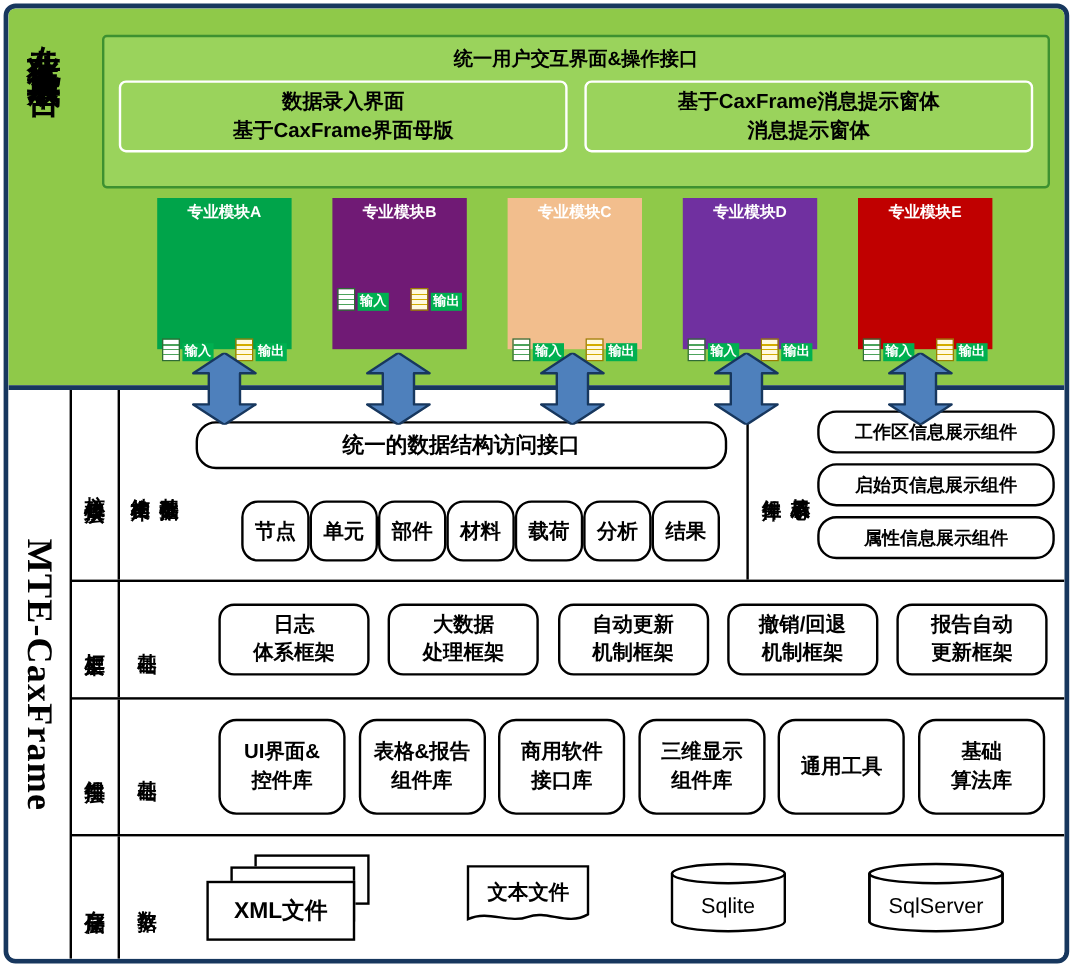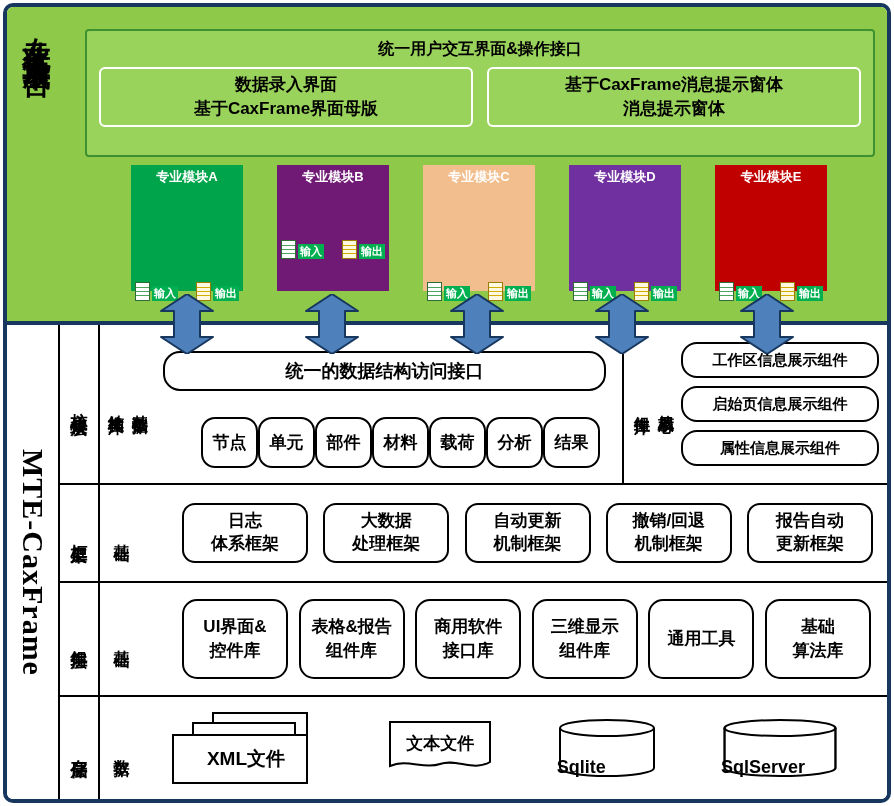--- a/index.html
+++ b/index.html
@@ -101,28 +101,28 @@
   .comp-content { flex:1; display:flex; align-items:center; justify-content:space-between; padding:0 16px 0 40px; }
   .comp-box { width:102px; height:76px; border:2px solid #000; border-radius:15px; background:#fff;
     display:flex; flex-direction:column; align-items:center; justify-content:center;
     font-weight:bold; font-size:17px; line-height:1.4; text-align:center; }
   .st-content { flex:1; display:flex; align-items:center; justify-content:space-between; padding:0 48px 0 30px; }
   .xml-stack { position:relative; width:152px; height:72px; }
   .page { position:absolute; background:#fff; border:2px solid #000; }
   .p3 { left:40px; top:0; width:92px; height:38px; }
   .p2 { left:20px; top:10px; width:100px; height:42px; }
   .p1 { left:0; top:22px; width:120px; height:46px; display:flex; align-items:center; justify-content:center;
-    font-weight:bold; font-size:19px;padding-left:12px; }
+    font-weight:bold; font-size:19px; }
   .doc-shape { position:relative; width:104px; height:56px; }
   .doc-shape svg { position:absolute; inset:0; }
   .doc-label { position:absolute; inset:0 0 10px 0; display:flex; align-items:center; justify-content:center;
     font-weight:bold; font-size:17px; }
   .cyl { position:relative; width:100px; height:60px; }
   .cyl svg { position:absolute; inset:0; width:100%; height:100%; }
-  .cyl-label { position:absolute; left:0; right:0; top:39px; text-align:left; font-weight:bold; font-size:18px; }
+  .cyl-label { position:absolute; left:0; right:0; top:27px; text-align:center; font-weight:normal; font-size:18px; }
   .cyl-wide { width:118px; }
 </style>
 </head>
 <body>
 
 <div class="frame">
 
   <div class="top">
     <div class="platform-col">
       <div class="platform-title">专业化仿真集成平台</div>

